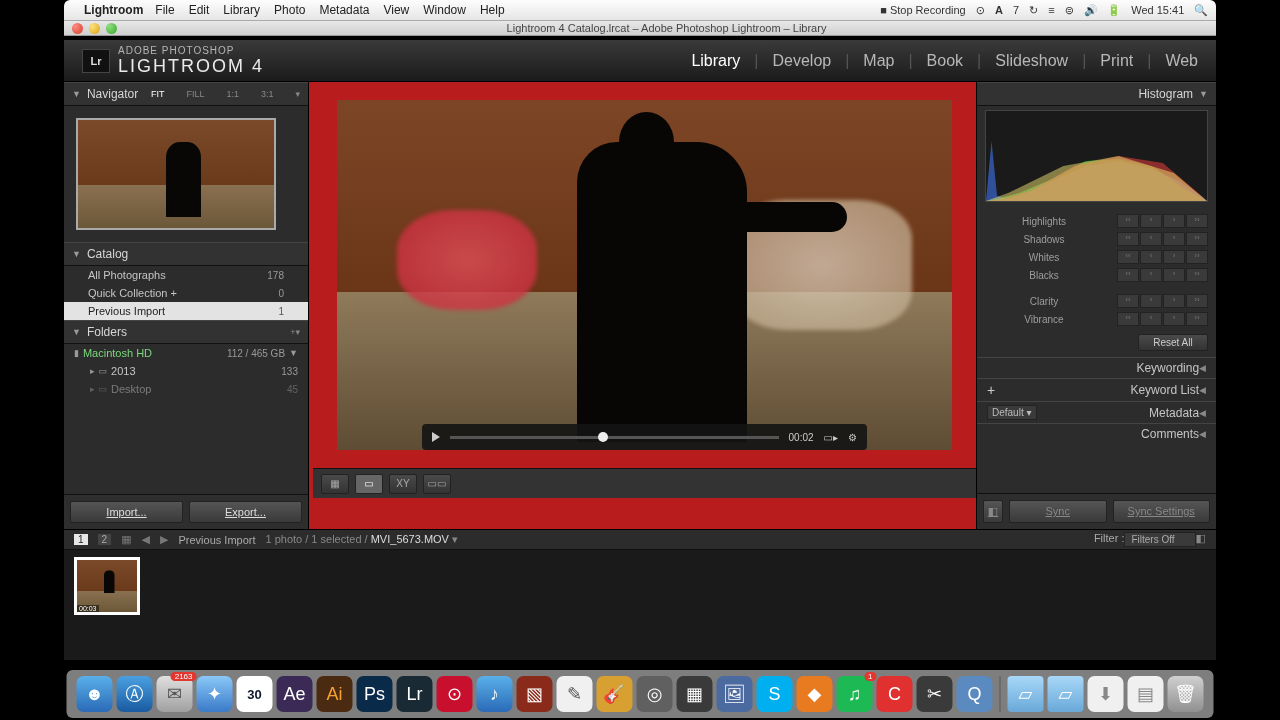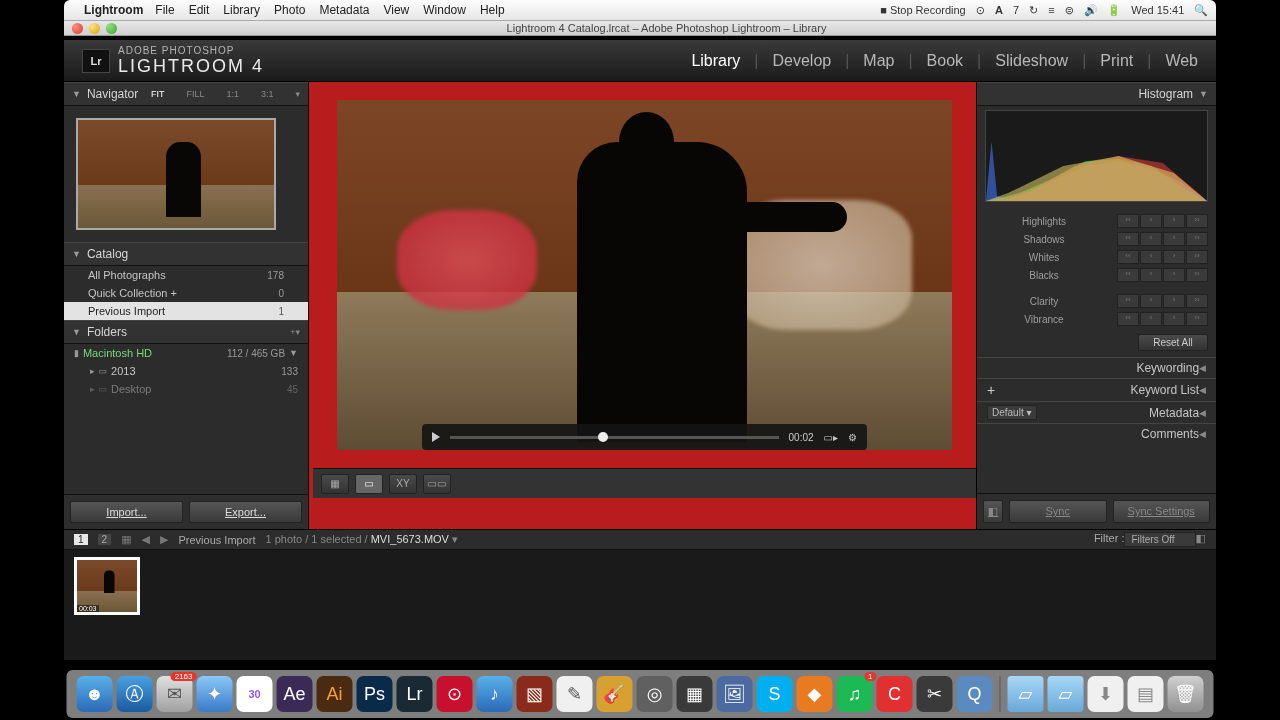--- a/index.html
+++ b/index.html
@@ -397,21 +397,21 @@
     </div>
   </div>
 
 </div>
 
 <div class="dock">
   <div class="dock-icon" style="background:linear-gradient(#5ab0e8,#2a6ab8);">☻</div>
   <div class="dock-icon" style="background:linear-gradient(#4aa0e0,#1a5aa0);">Ⓐ</div>
   <div class="dock-icon badge" data-badge="2163" style="background:linear-gradient(#e0e0e0,#a0a0a0);color:#555;">✉</div>
   <div class="dock-icon" style="background:linear-gradient(#8ac8f8,#3a7ac8);">✦</div>
-  <div class="dock-icon" style="background:#fff;color:#8b5cf6;font-size:11px;font-weight:bold;">30</div>
+  <div class="dock-icon" style="background:#fff;color:#0f172a;font-size:13px;font-weight:bold;">30</div>
   <div class="dock-icon" style="background:#3a2a55;">Ae</div>
   <div class="dock-icon" style="background:#4a2a10;color:#f8a030;">Ai</div>
   <div class="dock-icon" style="background:#0a2a4a;">Ps</div>
   <div class="dock-icon" style="background:#1a2a35;">Lr</div>
   <div class="dock-icon" style="background:#c8102e;">⊙</div>
   <div class="dock-icon" style="background:linear-gradient(#5ab0e8,#2a6ab8);">♪</div>
   <div class="dock-icon" style="background:#8a2a1a;">▧</div>
   <div class="dock-icon" style="background:#f0f0f0;color:#555;">✎</div>
   <div class="dock-icon" style="background:#d8a030;">🎸</div>
   <div class="dock-icon" style="background:#606060;">◎</div>

